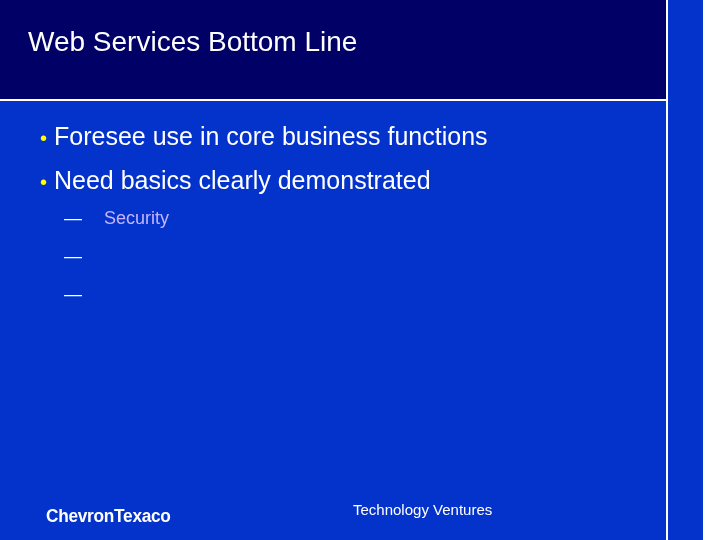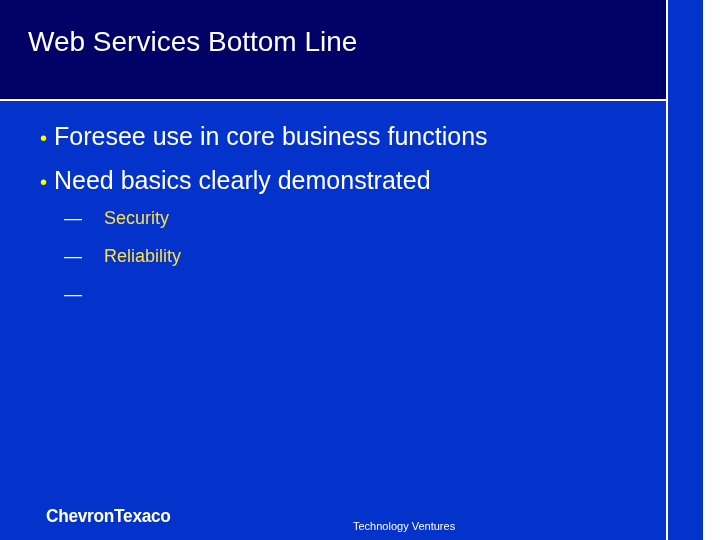--- a/index.html
+++ b/index.html
@@ -118,21 +118,21 @@
   .bullet-l2-marker {
     color: #ffffff;
     font-size: 18px;
     line-height: 24px;
     width: 40px;
     display: inline-block;
     text-align: left;
   }
 
   .bullet-l2-text {
-    color: #fde047;
+    color: #c4b5fd;
     font-size: 18px;
     line-height: 24px;
   }
 
   
   .footer-logo {
     position: absolute;
     left: 46px;
     top: 506px;
     font-size: 18px;
@@ -140,22 +140,22 @@
     color: #ffffff;
     letter-spacing: -0.3px;
     white-space: nowrap;
     transform: scaleX(0.96);
     transform-origin: left center;
   }
 
   .footer-tagline {
     position: absolute;
     left: 353px;
-    top: 520px;
-    font-size: 11px;
+    top: 501px;
+    font-size: 15px;
     color: #ffffff;
     white-space: nowrap;
   }
 </style>
 </head>
 <body>
 
 <div class="slide">
 
   <div class="title-band"></div>
@@ -180,21 +180,20 @@
       <span class="bullet-l1-text">Need basics clearly demonstrated</span>
     </div>
 
     <div class="bullet-row bullet-l2" style="top:105px;">
       <span class="bullet-l2-marker">—</span>
       <span class="bullet-l2-text">Security</span>
     </div>
 
     <div class="bullet-row bullet-l2" style="top:143px;">
       <span class="bullet-l2-marker">—</span>
-      <span class="bullet-l2-text">Reliability</span>
     </div>
 
     <div class="bullet-row bullet-l2" style="top:181px;">
       <span class="bullet-l2-marker">—</span>
     </div>
 
   </div>
 
   <div class="footer-logo">ChevronTexaco</div>
 

